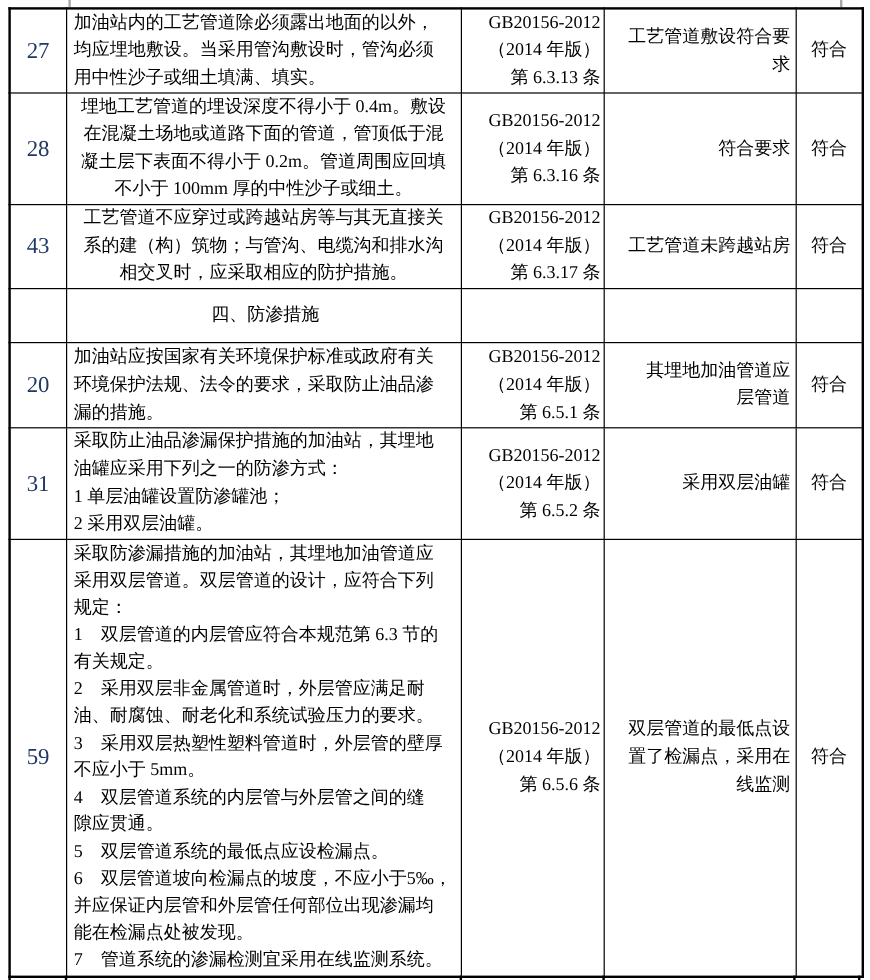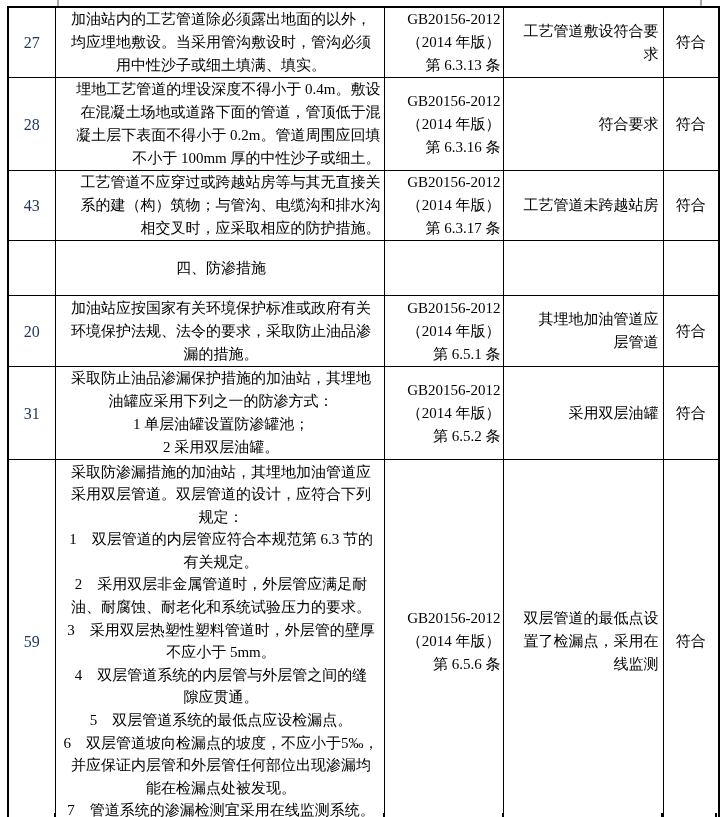--- a/index.html
+++ b/index.html
@@ -12,28 +12,28 @@
   table.doc {
     position:absolute; left:7px; top:6px; width:711px;
     border-collapse:collapse; table-layout:fixed;
     border:2px solid #000;
   }
   td {
     border:1.5px solid #000;
     font-size:15px; line-height:23px;
     vertical-align:middle; overflow:hidden;
   }
-  td.no   { text-align:center; color:#1f3864; font-size:16px; }
-  td.content { text-align:center; padding:0 3px 0 6px; white-space:pre-line; }
-  tr.center-last td.content { text-align:right; padding:0 3px; }
+  td.no   { text-align:center; color:#1f3864; font-size:19px; }
+  td.content { text-align:left; padding:0 3px 0 6px; white-space:pre-line; }
+  tr.center-last td.content { text-align:center; padding:0 3px; }
   td.std  { text-align:right; white-space:pre-line; padding:0 2px; }
   td.find { text-align:right; white-space:pre-line; padding:0 4px; }
   td.res  { text-align:center; }
   td.sec  { text-align:center; }
-  tr.h70 { height:70px; } tr.h93 { height:93px; } tr.h45 { height:55px;font-family:Liberation Serif, serif; }
+  tr.h70 { height:70px; } tr.h93 { height:93px; } tr.h45 { height:45px;font-family:Liberation Serif, serif; }
   tr.h71 { height:71px; } tr.h92 { height:92px; }
   tr.h364 { height:364px; }
   tr.h364 td.content { line-height:22.6px;margin-top:24px; }
   
   .stub-top { position:absolute; top:0; width:2px; height:6px; background:#a9a9a9; }
   
   .stub-bottom { position:absolute; top:813px; width:2px; height:4px; background:#000; }
 </style>
 </head>
 <body>

